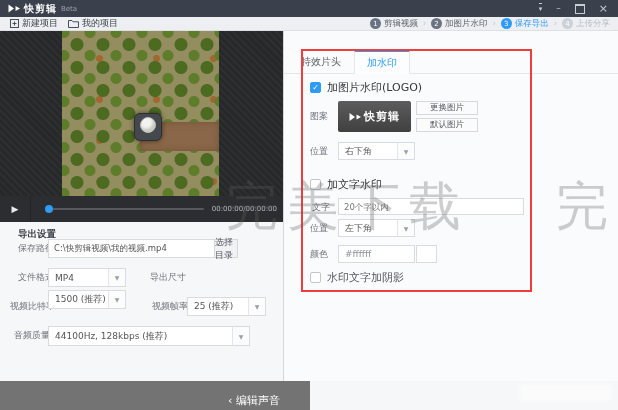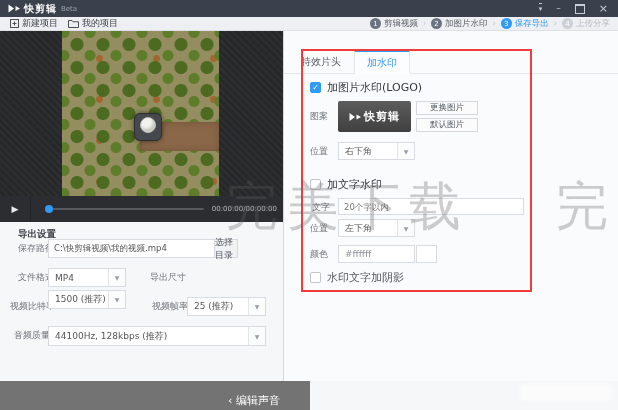--- a/index.html
+++ b/index.html
@@ -206,21 +206,21 @@
         <span>1500 (推荐)</span>
         <span class="selarrow">▼</span>
       </div>
       <span class="lbl" style="left:152px;top:75px;">视频帧率</span>
       <div class="field" style="left:187px;top:75px;width:79px;height:19px;">
         <span>25 (推荐)</span>
         <span class="selarrow">▼</span>
       </div>
 
       <span class="lbl" style="left:14px;top:104px;">音频质量</span>
-      <div class="field" style="left:48px;top:104px;width:218px;height:20px;">
+      <div class="field" style="left:48px;top:104px;width:202px;height:20px;">
         <span>44100Hz, 128kbps (推荐)</span>
         <span class="selarrow">▼</span>
       </div>
     </div>
   </div>
 
   <div class="divider"></div>
 
   <div class="right-panel">
     <div class="tabbar">

